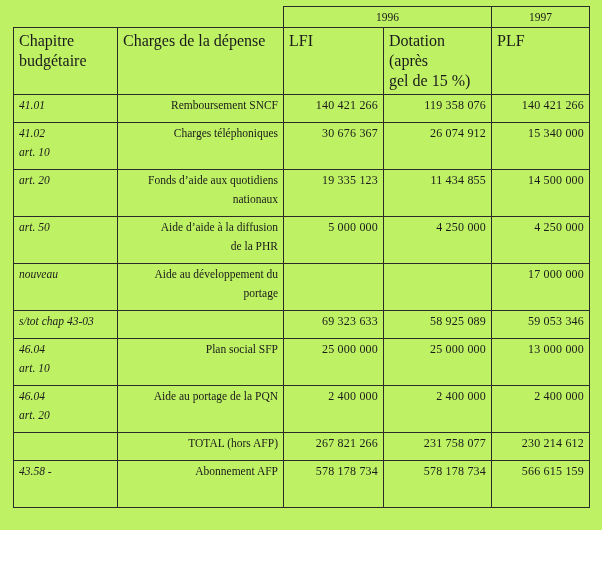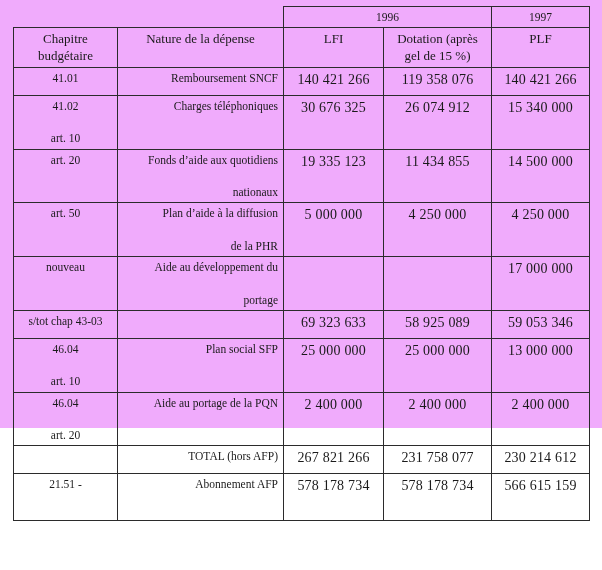--- a/index.html
+++ b/index.html
@@ -13,22 +13,22 @@
     font-family: "Liberation Serif", serif;
     color: #1a1a1a;
     position: relative;
     overflow: hidden;
   }
   #sheet {
     position: absolute;
     left: 0;
     top: 0;
     width: 602px;
-    height: 428px;
-    background: #f0abfc;
+    height: 530px;
+    background: #bef264;
   }
   table.budget {
     position: absolute;
     left: 13px;
     top: 6px;
     width: 576px;
     border-collapse: collapse;
     table-layout: fixed;
     font-size: 11.5px;
   }
@@ -49,50 +49,50 @@
 
   .no-border { border: none !important; }
 
   .hdr-year {
     text-align: center;
     font-size: 11.5px;
     padding-top: 6px;
     padding-bottom: 6px;
   }
   .hdr-main {
-    text-align: center;
-    font-size: 13px;
+    text-align: left;
+    font-size: 16px;
     padding-top: 7px;
     padding-bottom: 7px;
   }
   .hdr-main .line2 { display: block; }
 
   .num {
-    text-align: center;
-    font-size: 14px;
+    text-align: right;
+    font-size: 12px;
     letter-spacing: 0.2px;
   }
   .lbl {
     text-align: right;
     font-size: 11.5px;
   }
   .code {
-    text-align: center;
-    font-size: 11.5px;
+    font-size: 11.5px;
+    font-style: italic;
   }
   .tall { height: 21px; }
   .twoline { height: 40px; }
 
   .shaded {
     background: #d6d4cf;
   }
 
   .second-line {
     display: block;
-    margin-top: 18px;
+    margin-top: 4px;
   }
 </style>
 </head>
 <body>
 
 <div id="sheet">
 
   <table class="budget">
     <colgroup>
       <col class="c0">
@@ -108,21 +108,21 @@
         <td class="no-border"></td>
         <td colspan="2" class="hdr-year">1996</td>
         <td class="hdr-year">1997</td>
       </tr>
 
       <tr>
         <td class="hdr-main">
           <span>Chapitre</span>
           <span class="line2">budgétaire</span>
         </td>
-        <td class="hdr-main">Nature de la dépense</td>
+        <td class="hdr-main">Charges de la dépense</td>
         <td class="hdr-main">LFI</td>
         <td class="hdr-main">
           <span>Dotation (après</span>
           <span class="line2">gel de 15 %)</span>
         </td>
         <td class="hdr-main">PLF</td>
       </tr>
 
       <tr>
         <td class="code tall">41.01</td>
@@ -131,42 +131,42 @@
         <td class="num tall">119 358 076</td>
         <td class="num tall">140 421 266</td>
       </tr>
 
       <tr>
         <td class="code twoline">
           <span>41.02</span>
           <span class="second-line">art. 10</span>
         </td>
         <td class="lbl twoline">Charges téléphoniques</td>
-        <td class="num twoline">30 676 325</td>
+        <td class="num twoline">30 676 367</td>
         <td class="num twoline">26 074 912</td>
         <td class="num twoline">15 340 000</td>
       </tr>
 
 
       <tr>
         <td class="code twoline">art. 20</td>
         <td class="lbl twoline">
           <span>Fonds d’aide aux quotidiens</span>
           <span class="second-line">nationaux</span>
         </td>
         <td class="num twoline">19 335 123</td>
         <td class="num twoline">11 434 855</td>
         <td class="num twoline">14 500 000</td>
       </tr>
 
 
       <tr>
         <td class="code twoline">art. 50</td>
         <td class="lbl twoline">
-          <span>Plan d’aide à la diffusion</span>
+          <span>Aide d’aide à la diffusion</span>
           <span class="second-line">de la PHR</span>
         </td>
         <td class="num twoline">5 000 000</td>
         <td class="num twoline">4 250 000</td>
         <td class="num twoline">4 250 000</td>
       </tr>
 
       <tr>
         <td class="code twoline">nouveau</td>
         <td class="lbl twoline">
@@ -212,21 +212,21 @@
       <tr>
         <td class="code tall shaded"></td>
         <td class="lbl tall shaded">TOTAL (hors AFP)</td>
         <td class="num tall shaded">267 821 266</td>
         <td class="num tall shaded">231 758 077</td>
         <td class="num tall shaded">230 214 612</td>
       </tr>
 
       <tr>
         <td class="code twoline">
-          <span>21.51 -</span>
+          <span>43.58 -</span>
           
         </td>
         <td class="lbl twoline">Abonnement AFP</td>
         <td class="num twoline">578 178 734</td>
         <td class="num twoline">578 178 734</td>
         <td class="num twoline">566 615 159</td>
       </tr>
 
     </tbody>
   </table>

